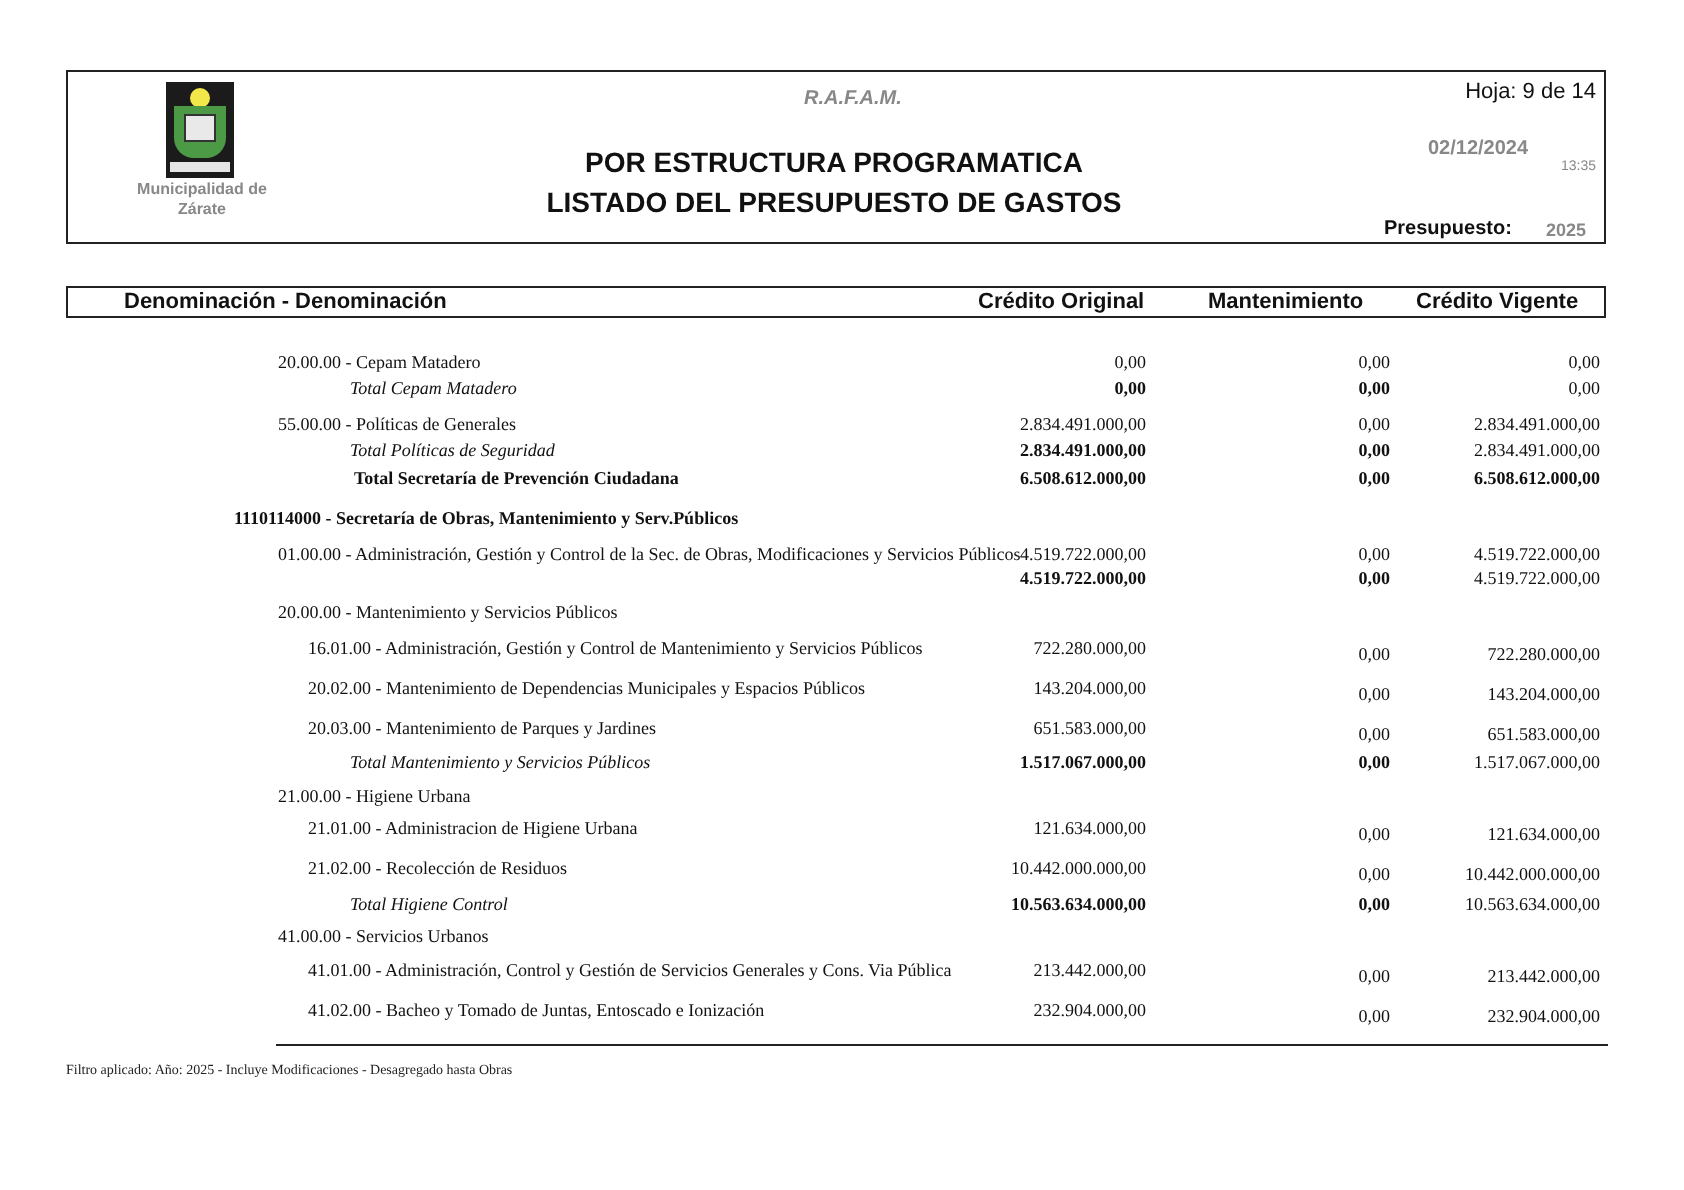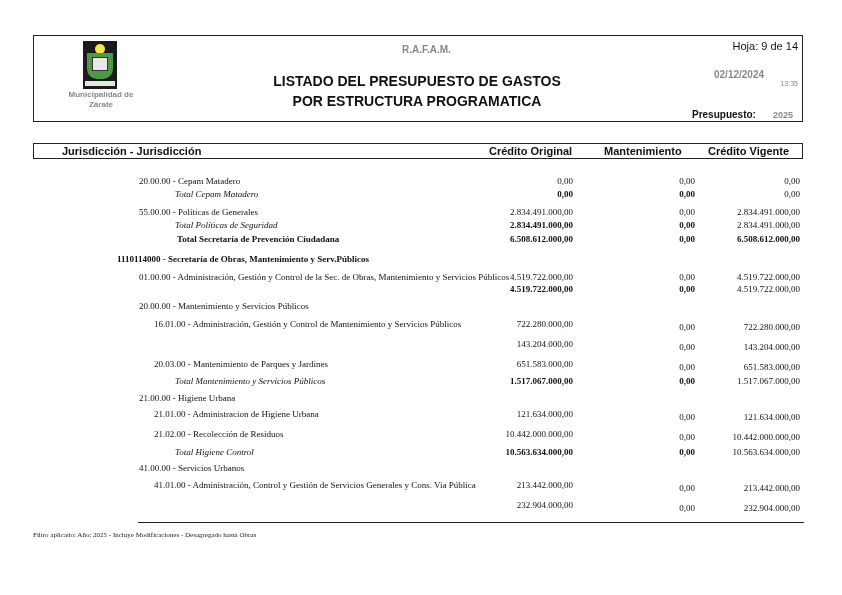--- a/index.html
+++ b/index.html
@@ -4,21 +4,21 @@
   <style>
     html, body { margin: 0; padding: 0; background: #ffffff; }
     body { width: 842px; height: 595px; position: relative; overflow: hidden; font-family: "Liberation Serif", serif; color: #111; }
     .header-box { position: absolute; left: 33px; top: 35px; width: 770px; height: 87px; border: 1px solid #222; box-sizing: border-box; }
     .logo { position: absolute; left: 49px; top: 5px; width: 34px; height: 48px; background: #1b1b1b; }
     .logo .sun { position: absolute; left: 12px; top: 3px; width: 10px; height: 10px; border-radius: 50%; background: #f2e84a; }
     .logo .shield { position: absolute; left: 4px; top: 12px; width: 26px; height: 26px; background: #4c9a46; border-radius: 0 0 10px 10px; }
     .logo .building { position: absolute; left: 9px; top: 16px; width: 16px; height: 14px; background: #e9e9e9; border: 1px solid #333; box-sizing: border-box; }
     .logo .banner { position: absolute; left: 2px; top: 40px; width: 30px; height: 5px; background: #e6e6e6; }
     .muni { position: absolute; left: 22px; top: 54px; width: 90px; text-align: center; font-family: "Liberation Sans", sans-serif; font-size: 8px; font-weight: bold; color: #888; line-height: 10px; }
-    .rafam { position: absolute; left: 368px; top: 8px; font-family: "Liberation Sans", sans-serif; font-size: 10px; font-weight: bold; color: #888; }
+    .rafam { position: absolute; left: 368px; top: 8px; font-family: "Liberation Sans", sans-serif; font-size: 10px; font-weight: bold; color: #888; font-style: italic; }
     .title { position: absolute; left: 200px; top: 35px; width: 366px; text-align: center; font-family: "Liberation Sans", sans-serif; font-size: 14px; font-weight: bold; line-height: 20px; color: #111; }
     .hoja { position: absolute; right: 4px; top: 4px; font-family: "Liberation Sans", sans-serif; font-size: 11px; color: #111; }
     .date { position: absolute; left: 680px; top: 33px; font-family: "Liberation Sans", sans-serif; font-size: 10px; font-weight: bold; color: #888; }
     .time { position: absolute; right: 4px; top: 44px; font-family: "Liberation Sans", sans-serif; font-size: 7px; color: #888; }
     .presup-label { position: absolute; left: 658px; top: 73px; font-family: "Liberation Sans", sans-serif; font-size: 10px; font-weight: bold; color: #111; }
     .presup-val { position: absolute; right: 9px; top: 74px; font-family: "Liberation Sans", sans-serif; font-size: 9px; font-weight: bold; color: #888; }
 
     .colhead { position: absolute; left: 33px; top: 143px; width: 770px; height: 16px; border: 1px solid #222; box-sizing: border-box; font-family: "Liberation Sans", sans-serif; font-size: 11px; font-weight: bold; color: #111; }
     .colhead span { position: absolute; top: 1px; }
 
@@ -40,32 +40,32 @@
 <div class="header-box">
   <div class="logo">
     <div class="sun"></div>
     <div class="shield"></div>
     <div class="building"></div>
     <div class="banner"></div>
   </div>
   <div class="muni">Municipalidad de Zárate</div>
   <div class="rafam">R.A.F.A.M.</div>
   <div class="title">
+    <div>POR ESTRUCTURA PROGRAMATICA</div>
     <div>LISTADO DEL PRESUPUESTO DE GASTOS</div>
-    <div>POR ESTRUCTURA PROGRAMATICA</div>
   </div>
   <div class="hoja">Hoja: 9 de 14</div>
   <div class="date">02/12/2024</div>
   <div class="time">13:35</div>
   <div class="presup-label">Presupuesto:</div>
   <div class="presup-val">2025</div>
 </div>
 
 <div class="colhead">
-  <span style="left:28px">Jurisdicción - Jurisdicción</span>
+  <span style="left:28px">Denominación - Denominación</span>
   <span style="left:455px">Crédito Original</span>
   <span style="left:570px">Mantenimiento</span>
   <span style="left:674px">Crédito Vigente</span>
 </div>
 
 <div class="row" style="top:175px">
   <span class="lbl" style="left:139px">20.00.00 - Cepam Matadero</span>
   <span class="num c1">0,00</span>
   <span class="num c2">0,00</span>
   <span class="num c3">0,00</span>
@@ -97,21 +97,21 @@
   <span class="num c1 b">6.508.612.000,00</span>
   <span class="num c2 b">0,00</span>
   <span class="num c3 b">6.508.612.000,00</span>
 </div>
 
 <div class="row" style="top:253px">
   <span class="lbl b" style="left:117px">1110114000 - Secretaría de Obras, Mantenimiento y Serv.Públicos</span>
 </div>
 
 <div class="row" style="top:271px">
-  <span class="lbl" style="left:139px">01.00.00 - Administración, Gestión y Control de la Sec. de Obras, Mantenimiento y Servicios Públicos</span>
+  <span class="lbl" style="left:139px">01.00.00 - Administración, Gestión y Control de la Sec. de Obras, Modificaciones y Servicios Públicos</span>
   <span class="num c1">4.519.722.000,00</span>
   <span class="num c2">0,00</span>
   <span class="num c3">4.519.722.000,00</span>
 </div>
 
 <div class="row" style="top:283px">
   <span class="num c1 b">4.519.722.000,00</span>
   <span class="num c2 b">0,00</span>
   <span class="num c3">4.519.722.000,00</span>
 </div>
@@ -121,20 +121,21 @@
 </div>
 
 <div class="row" style="top:318px">
   <span class="lbl" style="left:154px">16.01.00 - Administración, Gestión y Control de Mantenimiento y Servicios Públicos</span>
   <span class="num c1">722.280.000,00</span>
   <span class="num c2" style="top:3px">0,00</span>
   <span class="num c3" style="top:3px">722.280.000,00</span>
 </div>
 
 <div class="row" style="top:338px">
+  <span class="lbl" style="left:154px">20.02.00 - Mantenimiento de Dependencias Municipales y Espacios Públicos</span>
   <span class="num c1">143.204.000,00</span>
   <span class="num c2" style="top:3px">0,00</span>
   <span class="num c3" style="top:3px">143.204.000,00</span>
 </div>
 
 <div class="row" style="top:358px">
   <span class="lbl" style="left:154px">20.03.00 - Mantenimiento de Parques y Jardines</span>
   <span class="num c1">651.583.000,00</span>
   <span class="num c2" style="top:3px">0,00</span>
   <span class="num c3" style="top:3px">651.583.000,00</span>
@@ -177,19 +178,20 @@
 </div>
 
 <div class="row" style="top:479px">
   <span class="lbl" style="left:154px">41.01.00 - Administración, Control y Gestión de Servicios Generales y Cons. Via Pública</span>
   <span class="num c1">213.442.000,00</span>
   <span class="num c2" style="top:3px">0,00</span>
   <span class="num c3" style="top:3px">213.442.000,00</span>
 </div>
 
 <div class="row" style="top:499px">
+  <span class="lbl" style="left:154px">41.02.00 - Bacheo y Tomado de Juntas, Entoscado e Ionización</span>
   <span class="num c1">232.904.000,00</span>
   <span class="num c2" style="top:3px">0,00</span>
   <span class="num c3" style="top:3px">232.904.000,00</span>
 </div>
 
 <div class="bottom-line"></div>
 <div class="footer">Filtro aplicado: Año: 2025 - Incluye Modificaciones - Desagregado hasta Obras</div>
 
 </body></html>

